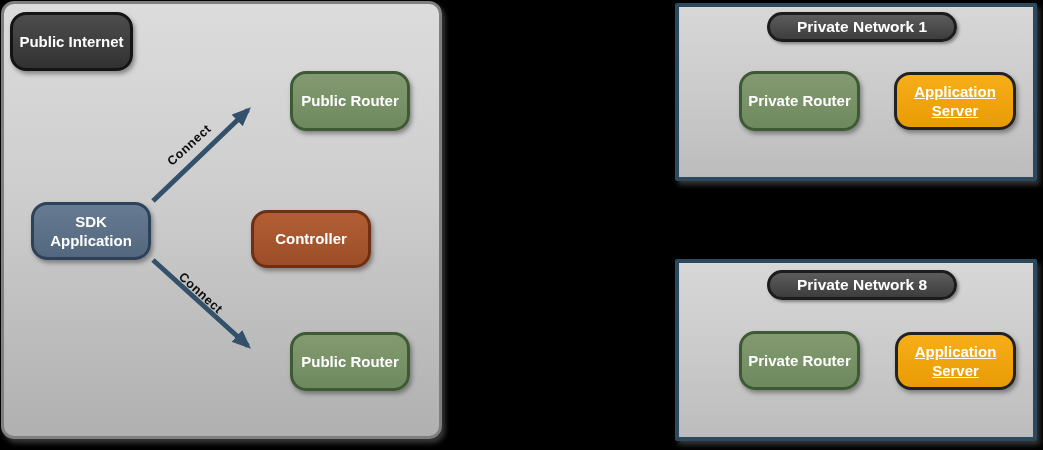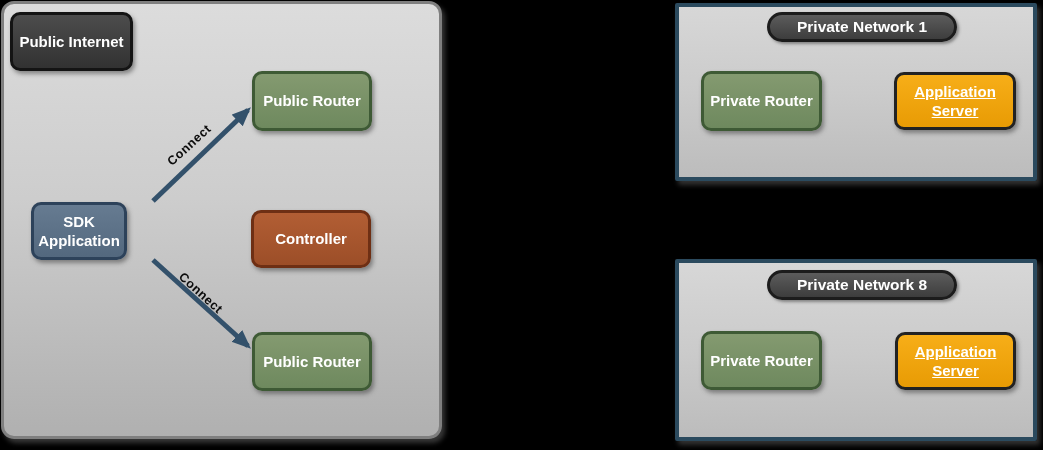--- a/index.html
+++ b/index.html
@@ -37,31 +37,32 @@
   .node {
     position: absolute;
     display: flex;
     align-items: center;
     justify-content: center;
     text-align: center;
     color: #fff;
     font-weight: bold;
     font-size: 15px;
     line-height: 1.28;
-    border-radius: 10px;
+    border-radius: 16px;
     box-shadow: 2px 3px 4px rgba(55,55,55,0.5);
     padding: 4px 6px;
   }
   .label-dark {
     background: linear-gradient(180deg, #4c4c4c, #323232);
     border: 3px solid #141414;
   }
   .green {
     background: linear-gradient(180deg, #849a70, #6e895e);
     border: 3px solid #3e5a35;
+    margin-left: 38px;
   }
   .blue {
     background: linear-gradient(180deg, #667b91, #53687e);
     border: 3px solid #2d425a;
   }
   .rust {
     background: linear-gradient(180deg, #b25e34, #9c4e28);
     border: 3px solid #6e2f14;
   }
   .orange {
@@ -79,21 +80,21 @@
     font-size: 15.5px;
     background: linear-gradient(180deg, #5c5c5c, #3d3d3d);
     border: 3px solid #1c1c1c;
     border-radius: 15px;
     box-shadow: 2px 2px 3px rgba(55,55,55,0.5);
     white-space: nowrap;
   }
   
   .pos-internet      { left: 10px;  top: 12px;  width: 123px; height: 59px; }
   .pos-router-top    { left: 252px; top: 71px;  width: 120px; height: 60px; }
-  .pos-sdk           { left: 31px;  top: 202px; width: 96px; height: 58px; }
+  .pos-sdk           { left: 31px;  top: 202px; width: 120px; height: 58px; }
   .pos-controller    { left: 251px; top: 202px; width: 120px; height: 58px; margin-top: 8px; }
   .pos-router-bottom { left: 252px; top: 332px; width: 120px; height: 59px; }
 
   .pos-title1 { left: 767px; top: 12px;  width: 190px; height: 30px; }
   .pos-title2 { left: 767px; top: 270px; width: 190px; height: 30px; }
   .pos-pr1    { left: 701px; top: 71px;  width: 121px; height: 60px; }
   .pos-as1    { left: 894px; top: 72px;  width: 122px; height: 58px; }
   .pos-pr2    { left: 701px; top: 331px; width: 121px; height: 59px; }
   .pos-as2    { left: 895px; top: 332px; width: 121px; height: 58px; }
 

